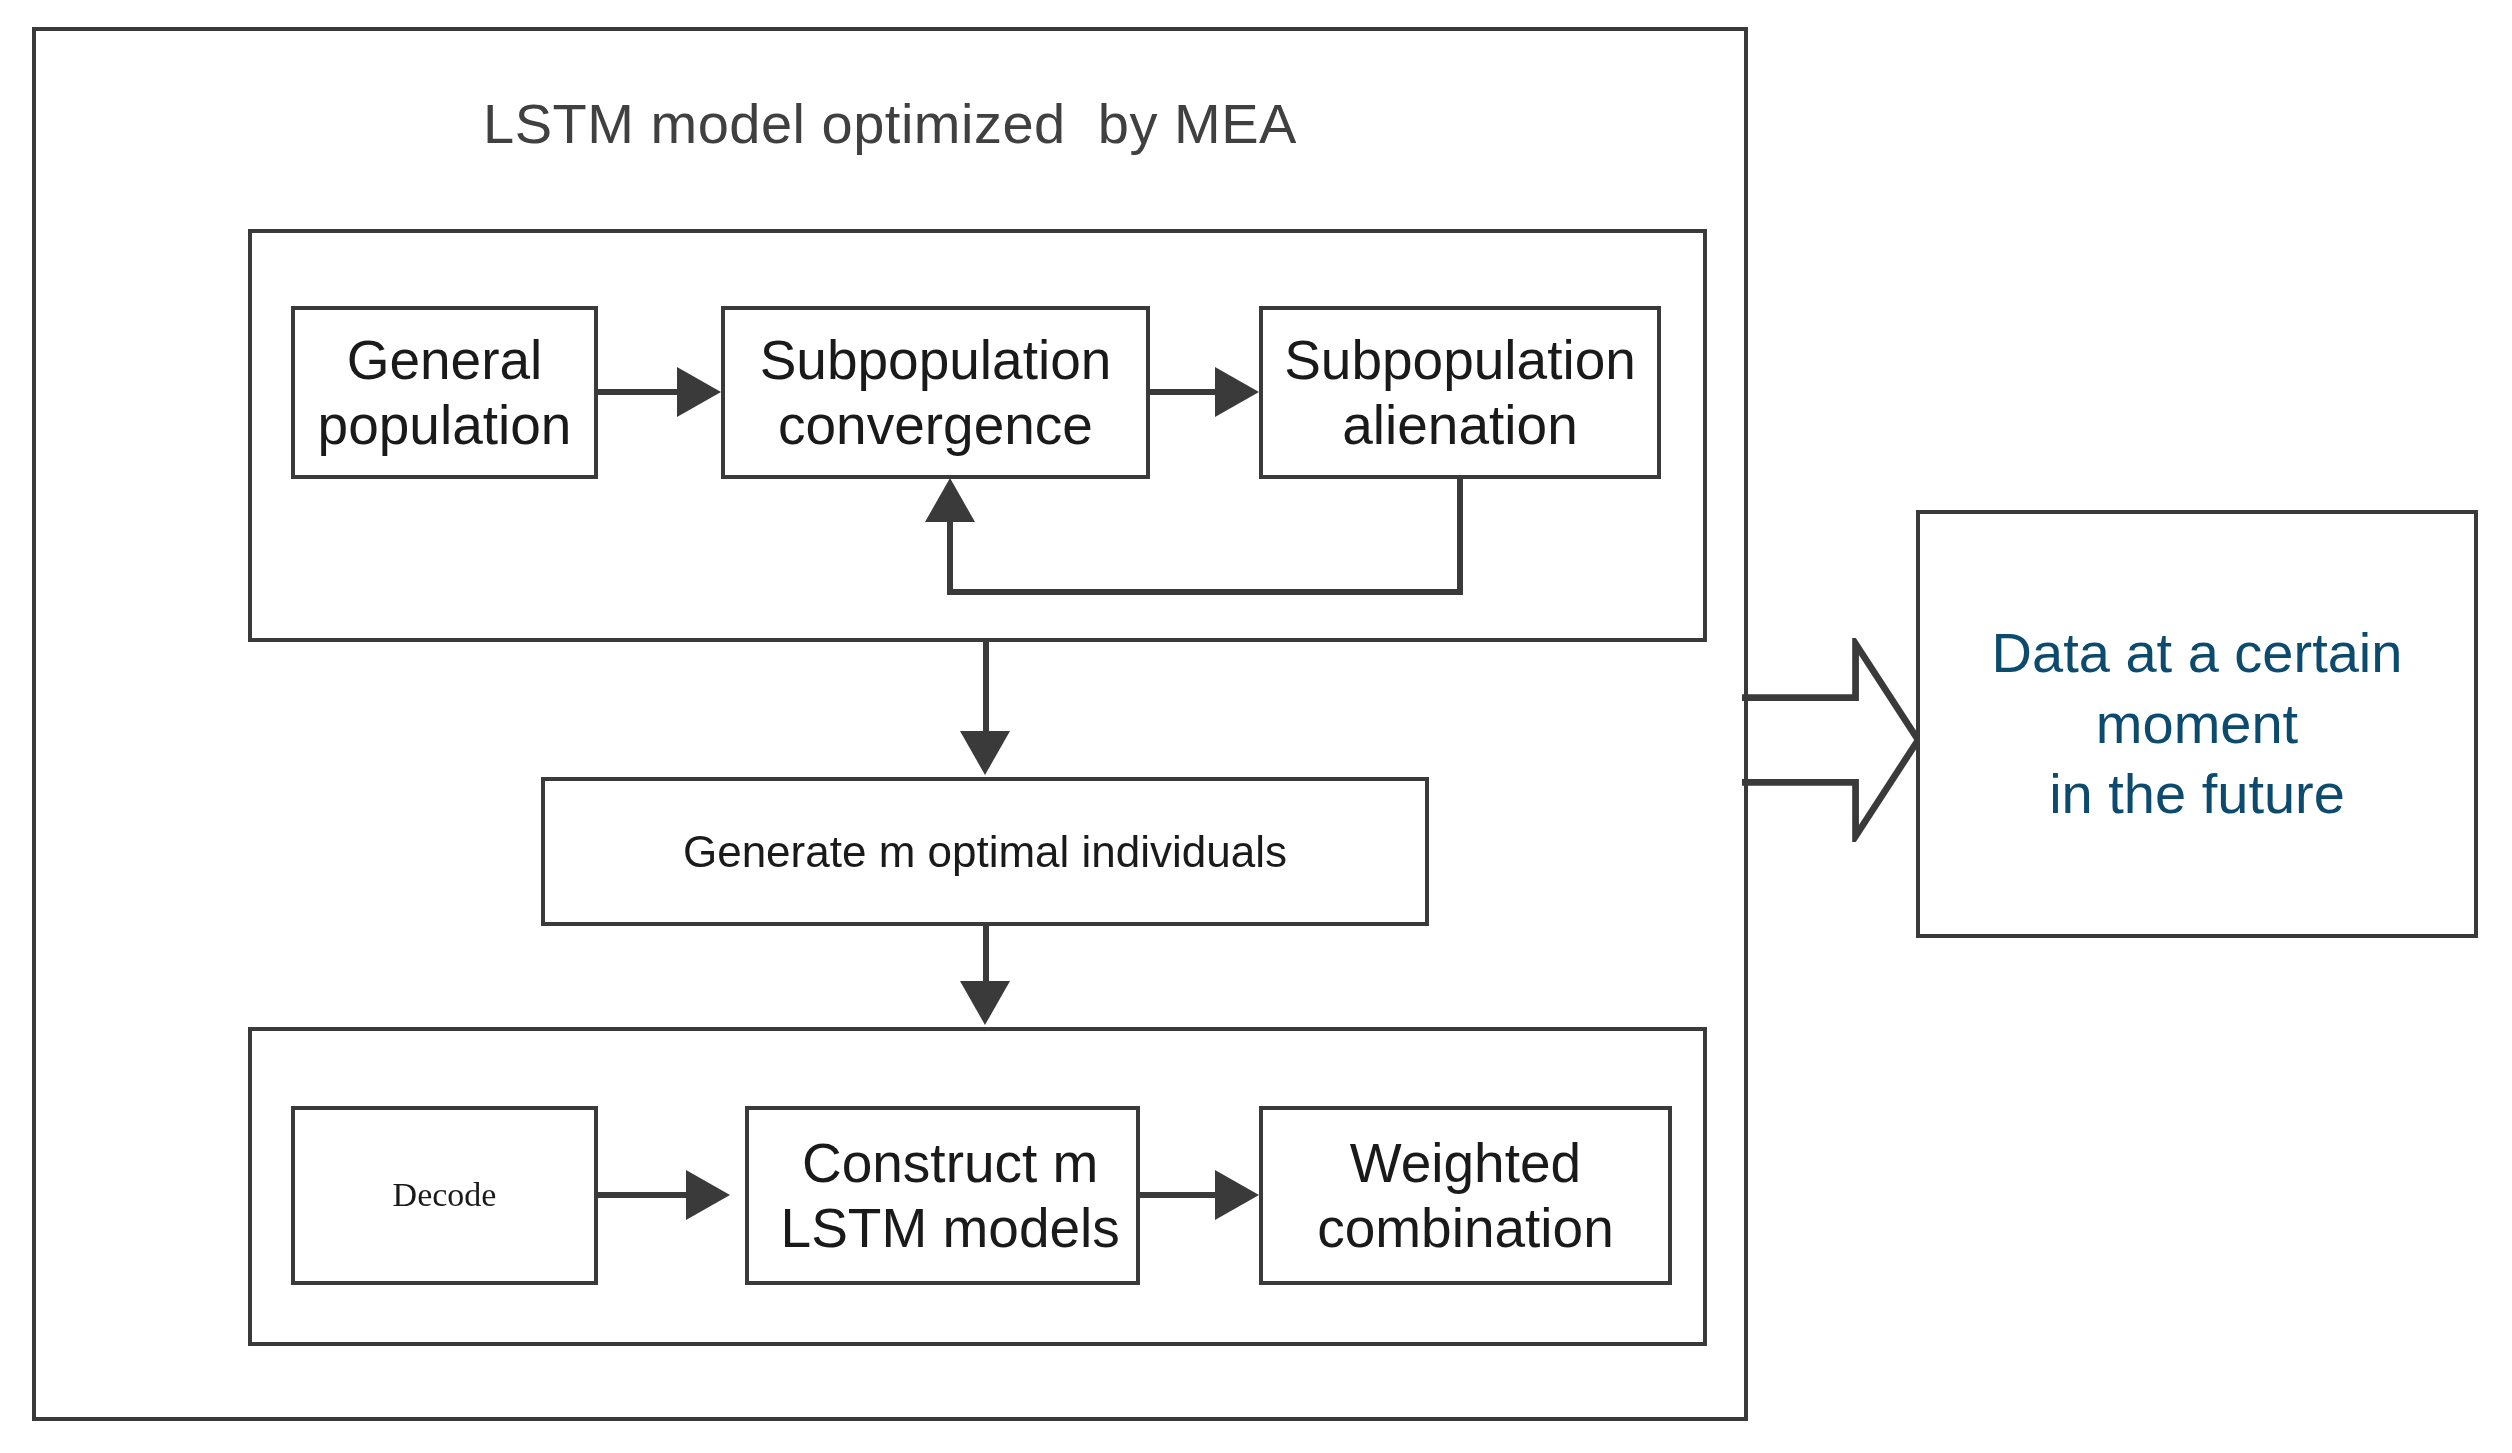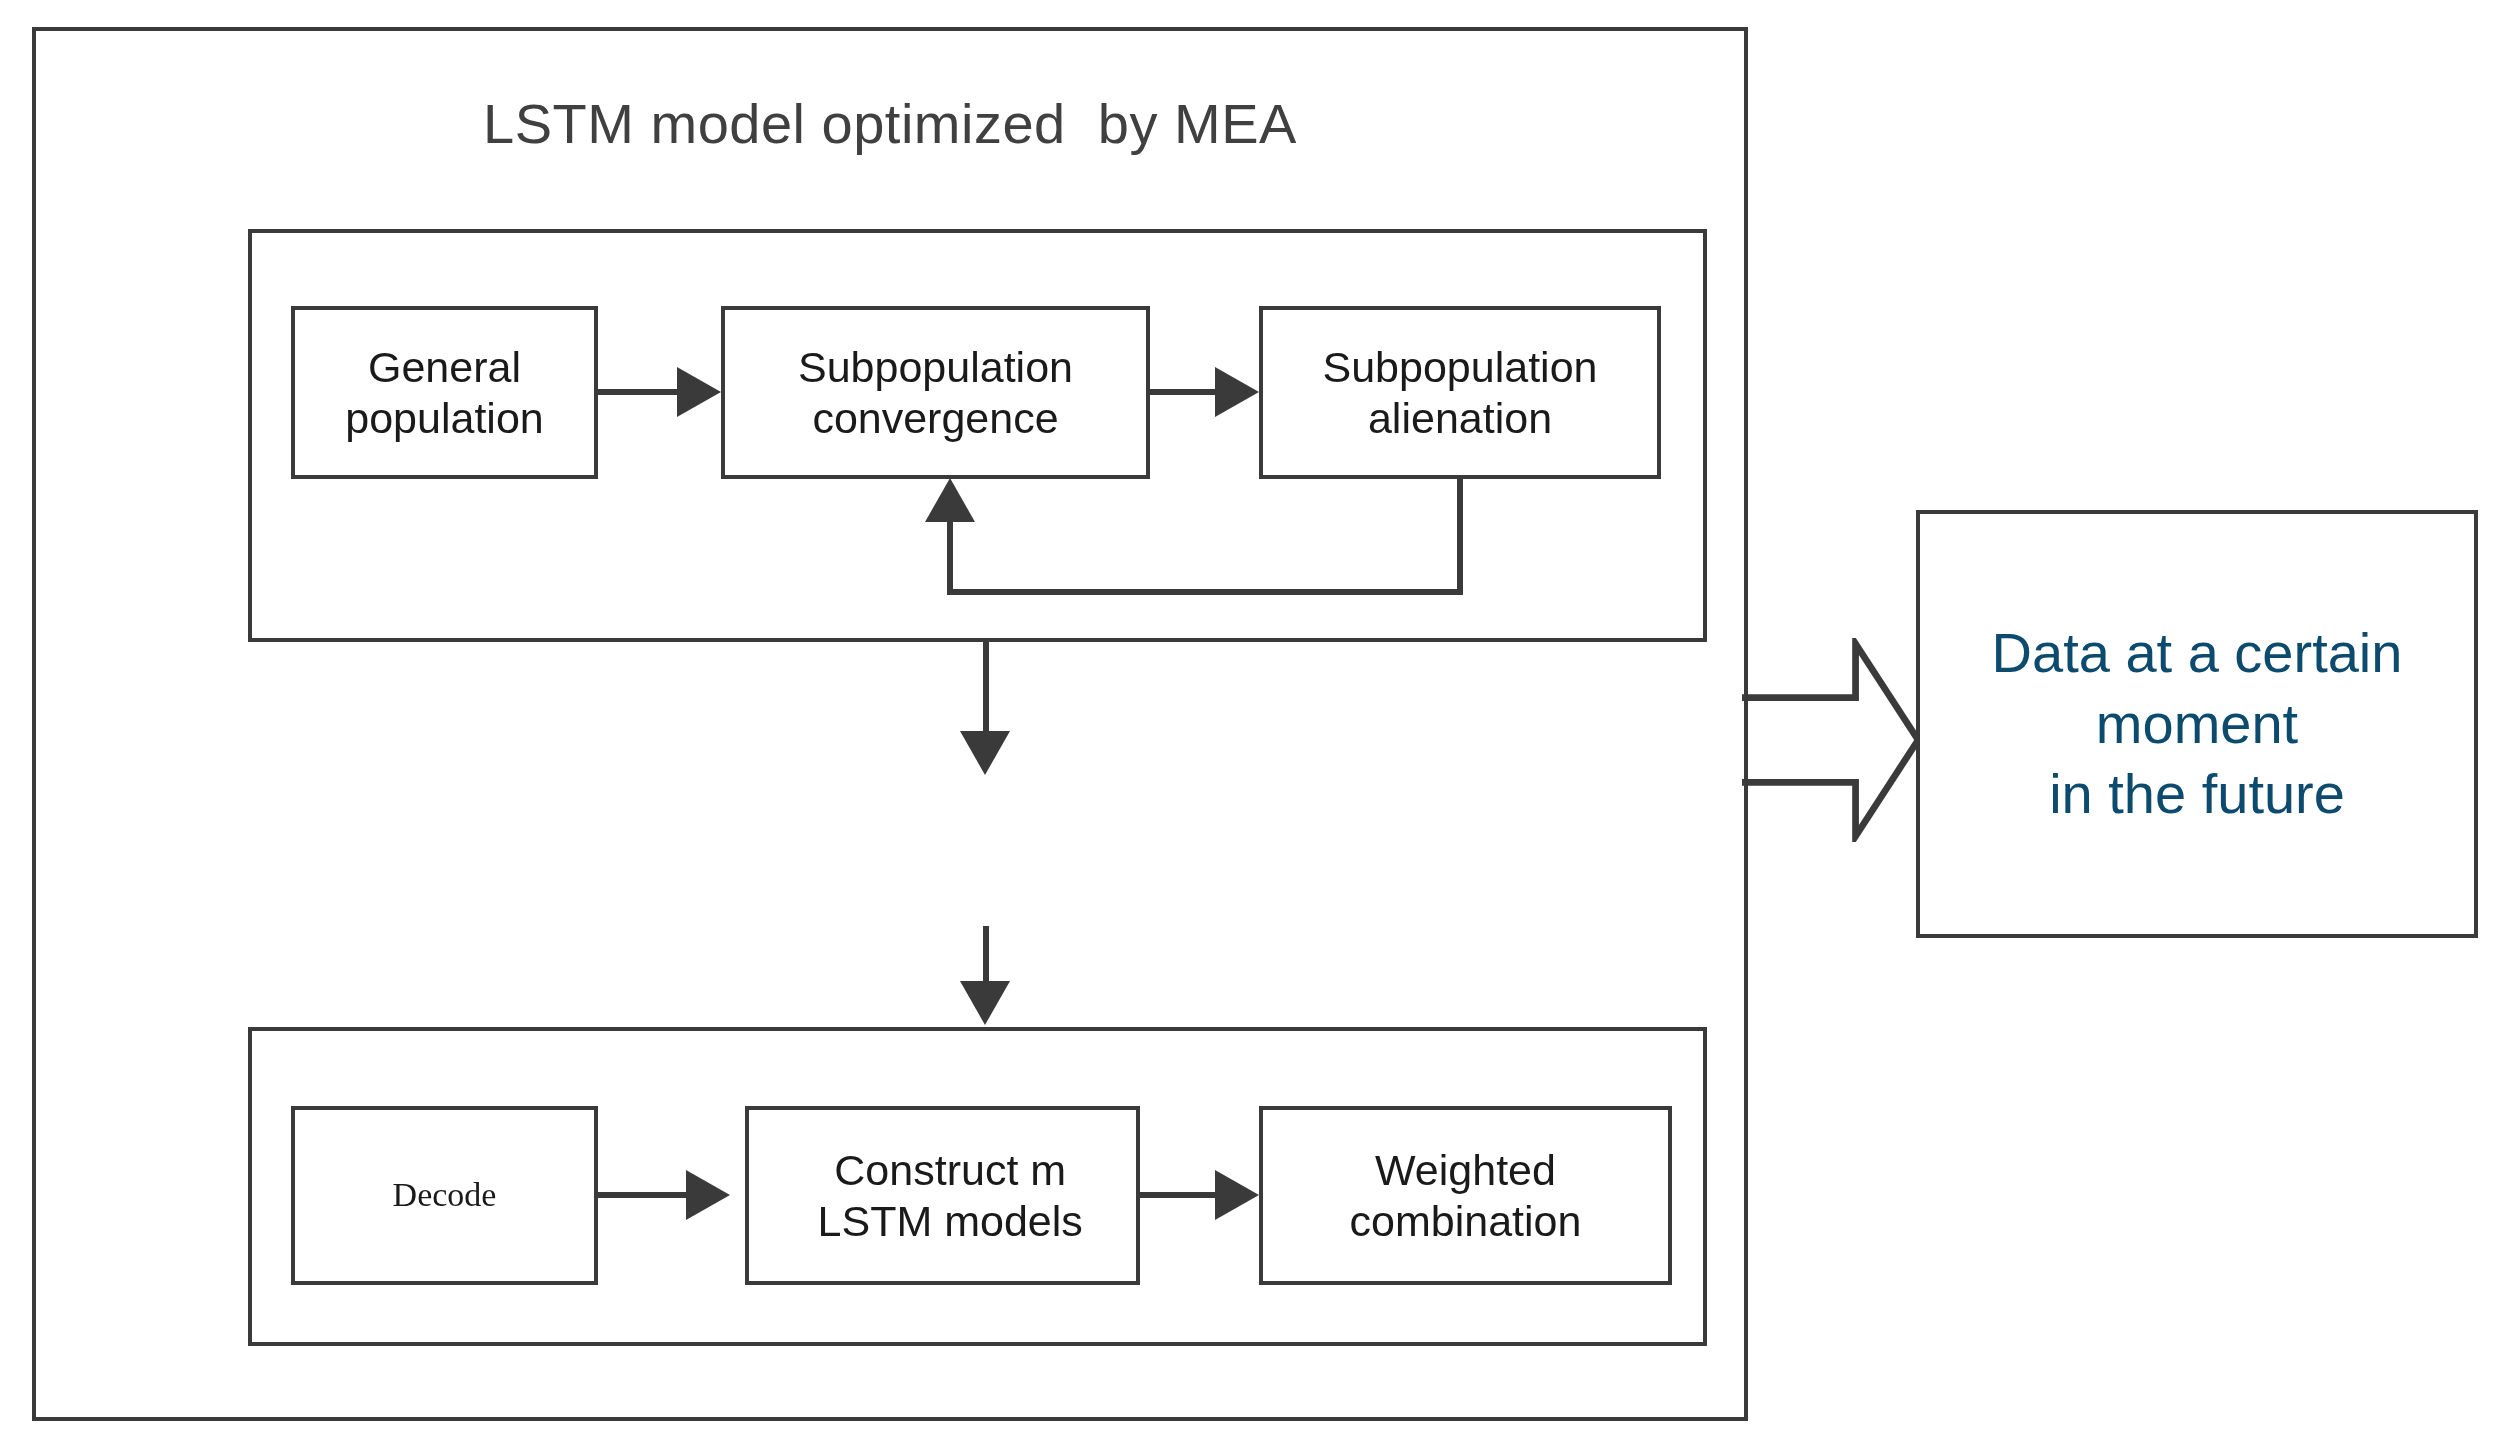--- a/index.html
+++ b/index.html
@@ -60,21 +60,21 @@
   
   .node {
     border: 4.8px solid #3a3a3a;
     background: #ffffff;
     display: flex;
     align-items: center;
     justify-content: center;
     text-align: center;
     color: #1a1a1a;
     line-height: 1.18;
-    font-size: 43px;
+    font-size: 55px;
     padding: 3.8px 9.6px;
     white-space: pre-line;
     font-weight: 400;
   }
 
   
   .node-general      { left: 291px;  top: 306px;  width: 307px; height: 173px; }
   .node-convergence  { left: 721px;  top: 306px;  width: 429px; height: 173px; }
   .node-alienation   { left: 1259px; top: 306px;  width: 402px; height: 173px; }
 
@@ -158,20 +158,21 @@
   <div class="abs arrow-right" style="left:1215px; top:367px;"></div>
 
   <div class="abs line-v" style="left:1457px; top:478px; height:117px;"></div>
   <div class="abs line-h" style="left:947px; top:589px; width:515px;"></div>
   <div class="abs line-v" style="left:947px; top:519px; height:76px;"></div>
   <div class="abs arrow-up" style="left:925px; top:478px;"></div>
 
   <div class="abs line-v" style="left:983px; top:642px; height:92px;"></div>
   <div class="abs arrow-down" style="left:960px; top:731px;"></div>
 
+  <div class="abs node node-generate">Generate m optimal individuals</div>
 
   <div class="abs line-v" style="left:983px; top:926px; height:58px;"></div>
   <div class="abs arrow-down" style="left:960px; top:981px;"></div>
 
   <div class="abs node node-decode">Decode</div>
 
   <div class="abs node node-construct">Construct m
 LSTM models</div>
 
   <div class="abs node node-weighted">Weighted

